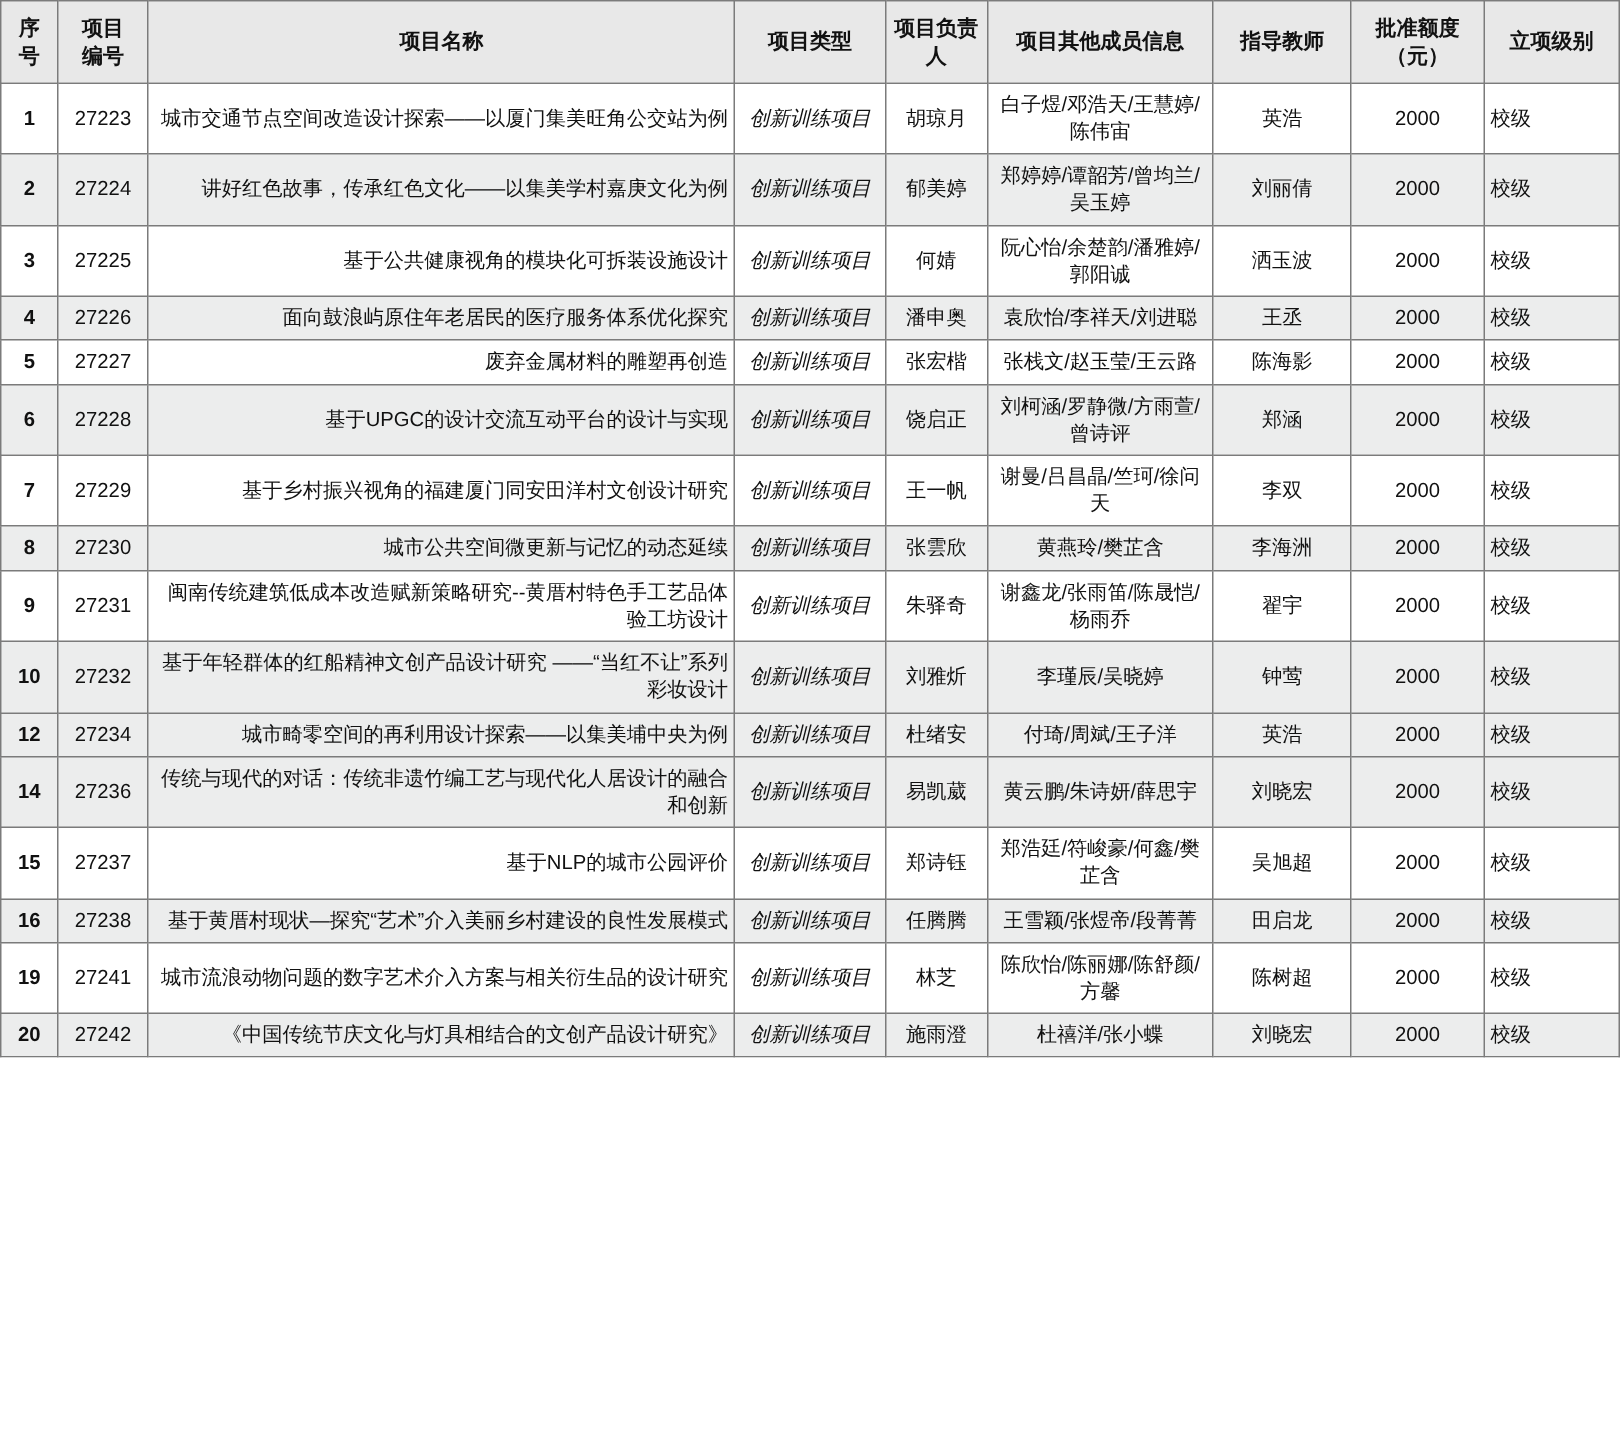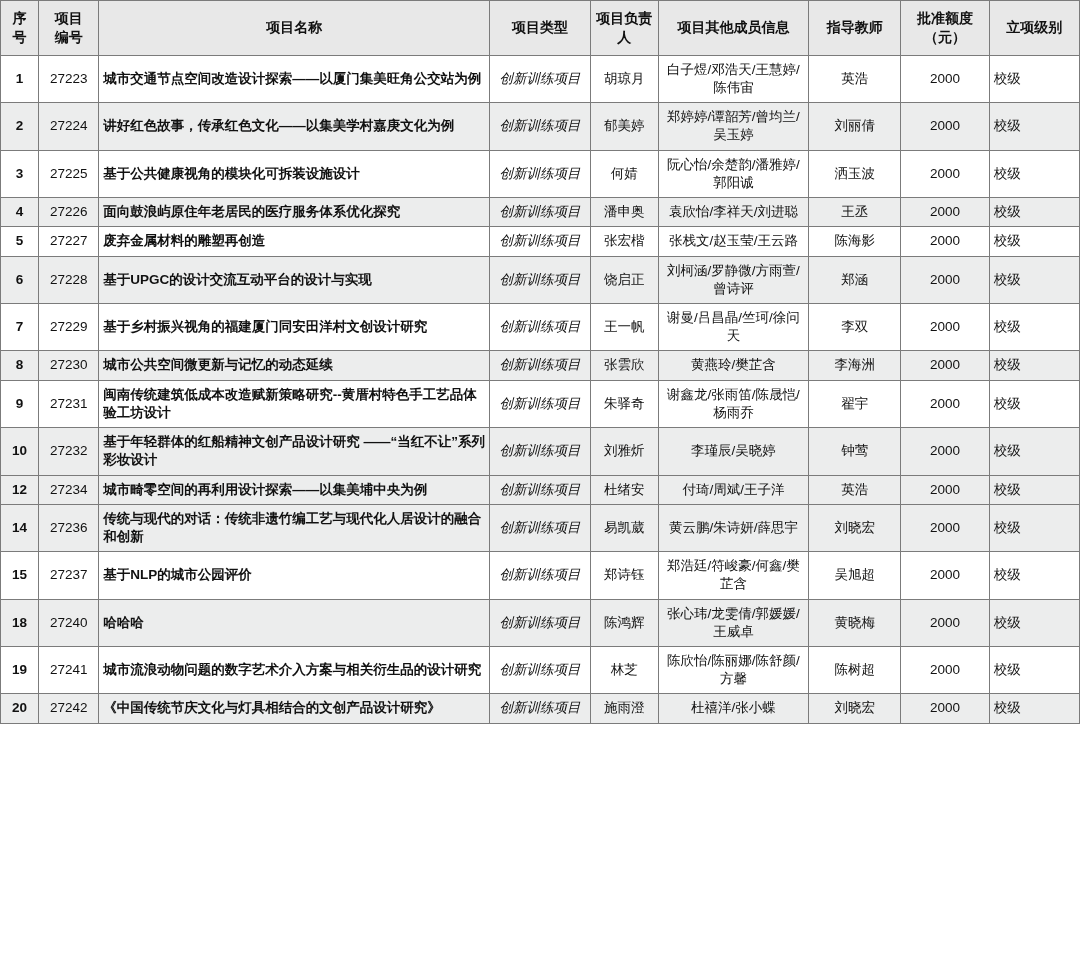--- a/index.html
+++ b/index.html
@@ -47,24 +47,23 @@
   }
   td.c-seq {
     text-align: center;
     font-weight: bold;
     font-size: 13.5px;
   }
   td.c-code {
     text-align: center;
   }
   td.c-name {
-    text-align: left;
+    text-align: right;
     padding-left: 6px;
     padding-right: 6px;
-    font-weight: bold;
   }
   td.c-type {
     text-align: center;
     font-style: italic;
   }
   td.c-leader {
     text-align: center;
   }
   td.c-members {
     text-align: center;
@@ -278,27 +277,27 @@
           <td class="c-code">27237</td>
           <td class="c-name">基于NLP的城市公园评价</td>
           <td class="c-type">创新训练项目</td>
           <td class="c-leader">郑诗钰</td>
           <td class="c-members">郑浩廷/符峻豪/何鑫/樊芷含</td>
           <td class="c-teacher">吴旭超</td>
           <td class="c-amount">2000</td>
           <td class="c-level">校级</td>
         </tr>
         <tr class="alt">
-          <td class="c-seq">18</td>
-          <td class="c-code">27240</td>
-          <td class="c-name">哈哈哈</td>
-          <td class="c-type">创新训练项目</td>
-          <td class="c-leader">陈鸿辉</td>
-          <td class="c-members">张心玮/龙雯倩/郭媛媛/王威卓</td>
-          <td class="c-teacher">黄晓梅</td>
+          <td class="c-seq">16</td>
+          <td class="c-code">27238</td>
+          <td class="c-name">基于黄厝村现状—探究“艺术”介入美丽乡村建设的良性发展模式</td>
+          <td class="c-type">创新训练项目</td>
+          <td class="c-leader">任腾腾</td>
+          <td class="c-members">王雪颖/张煜帝/段菁菁</td>
+          <td class="c-teacher">田启龙</td>
           <td class="c-amount">2000</td>
           <td class="c-level">校级</td>
         </tr>
         <tr class="plain">
           <td class="c-seq">19</td>
           <td class="c-code">27241</td>
           <td class="c-name">城市流浪动物问题的数字艺术介入方案与相关衍生品的设计研究</td>
           <td class="c-type">创新训练项目</td>
           <td class="c-leader">林芝</td>
           <td class="c-members">陈欣怡/陈丽娜/陈舒颜/方馨</td>

